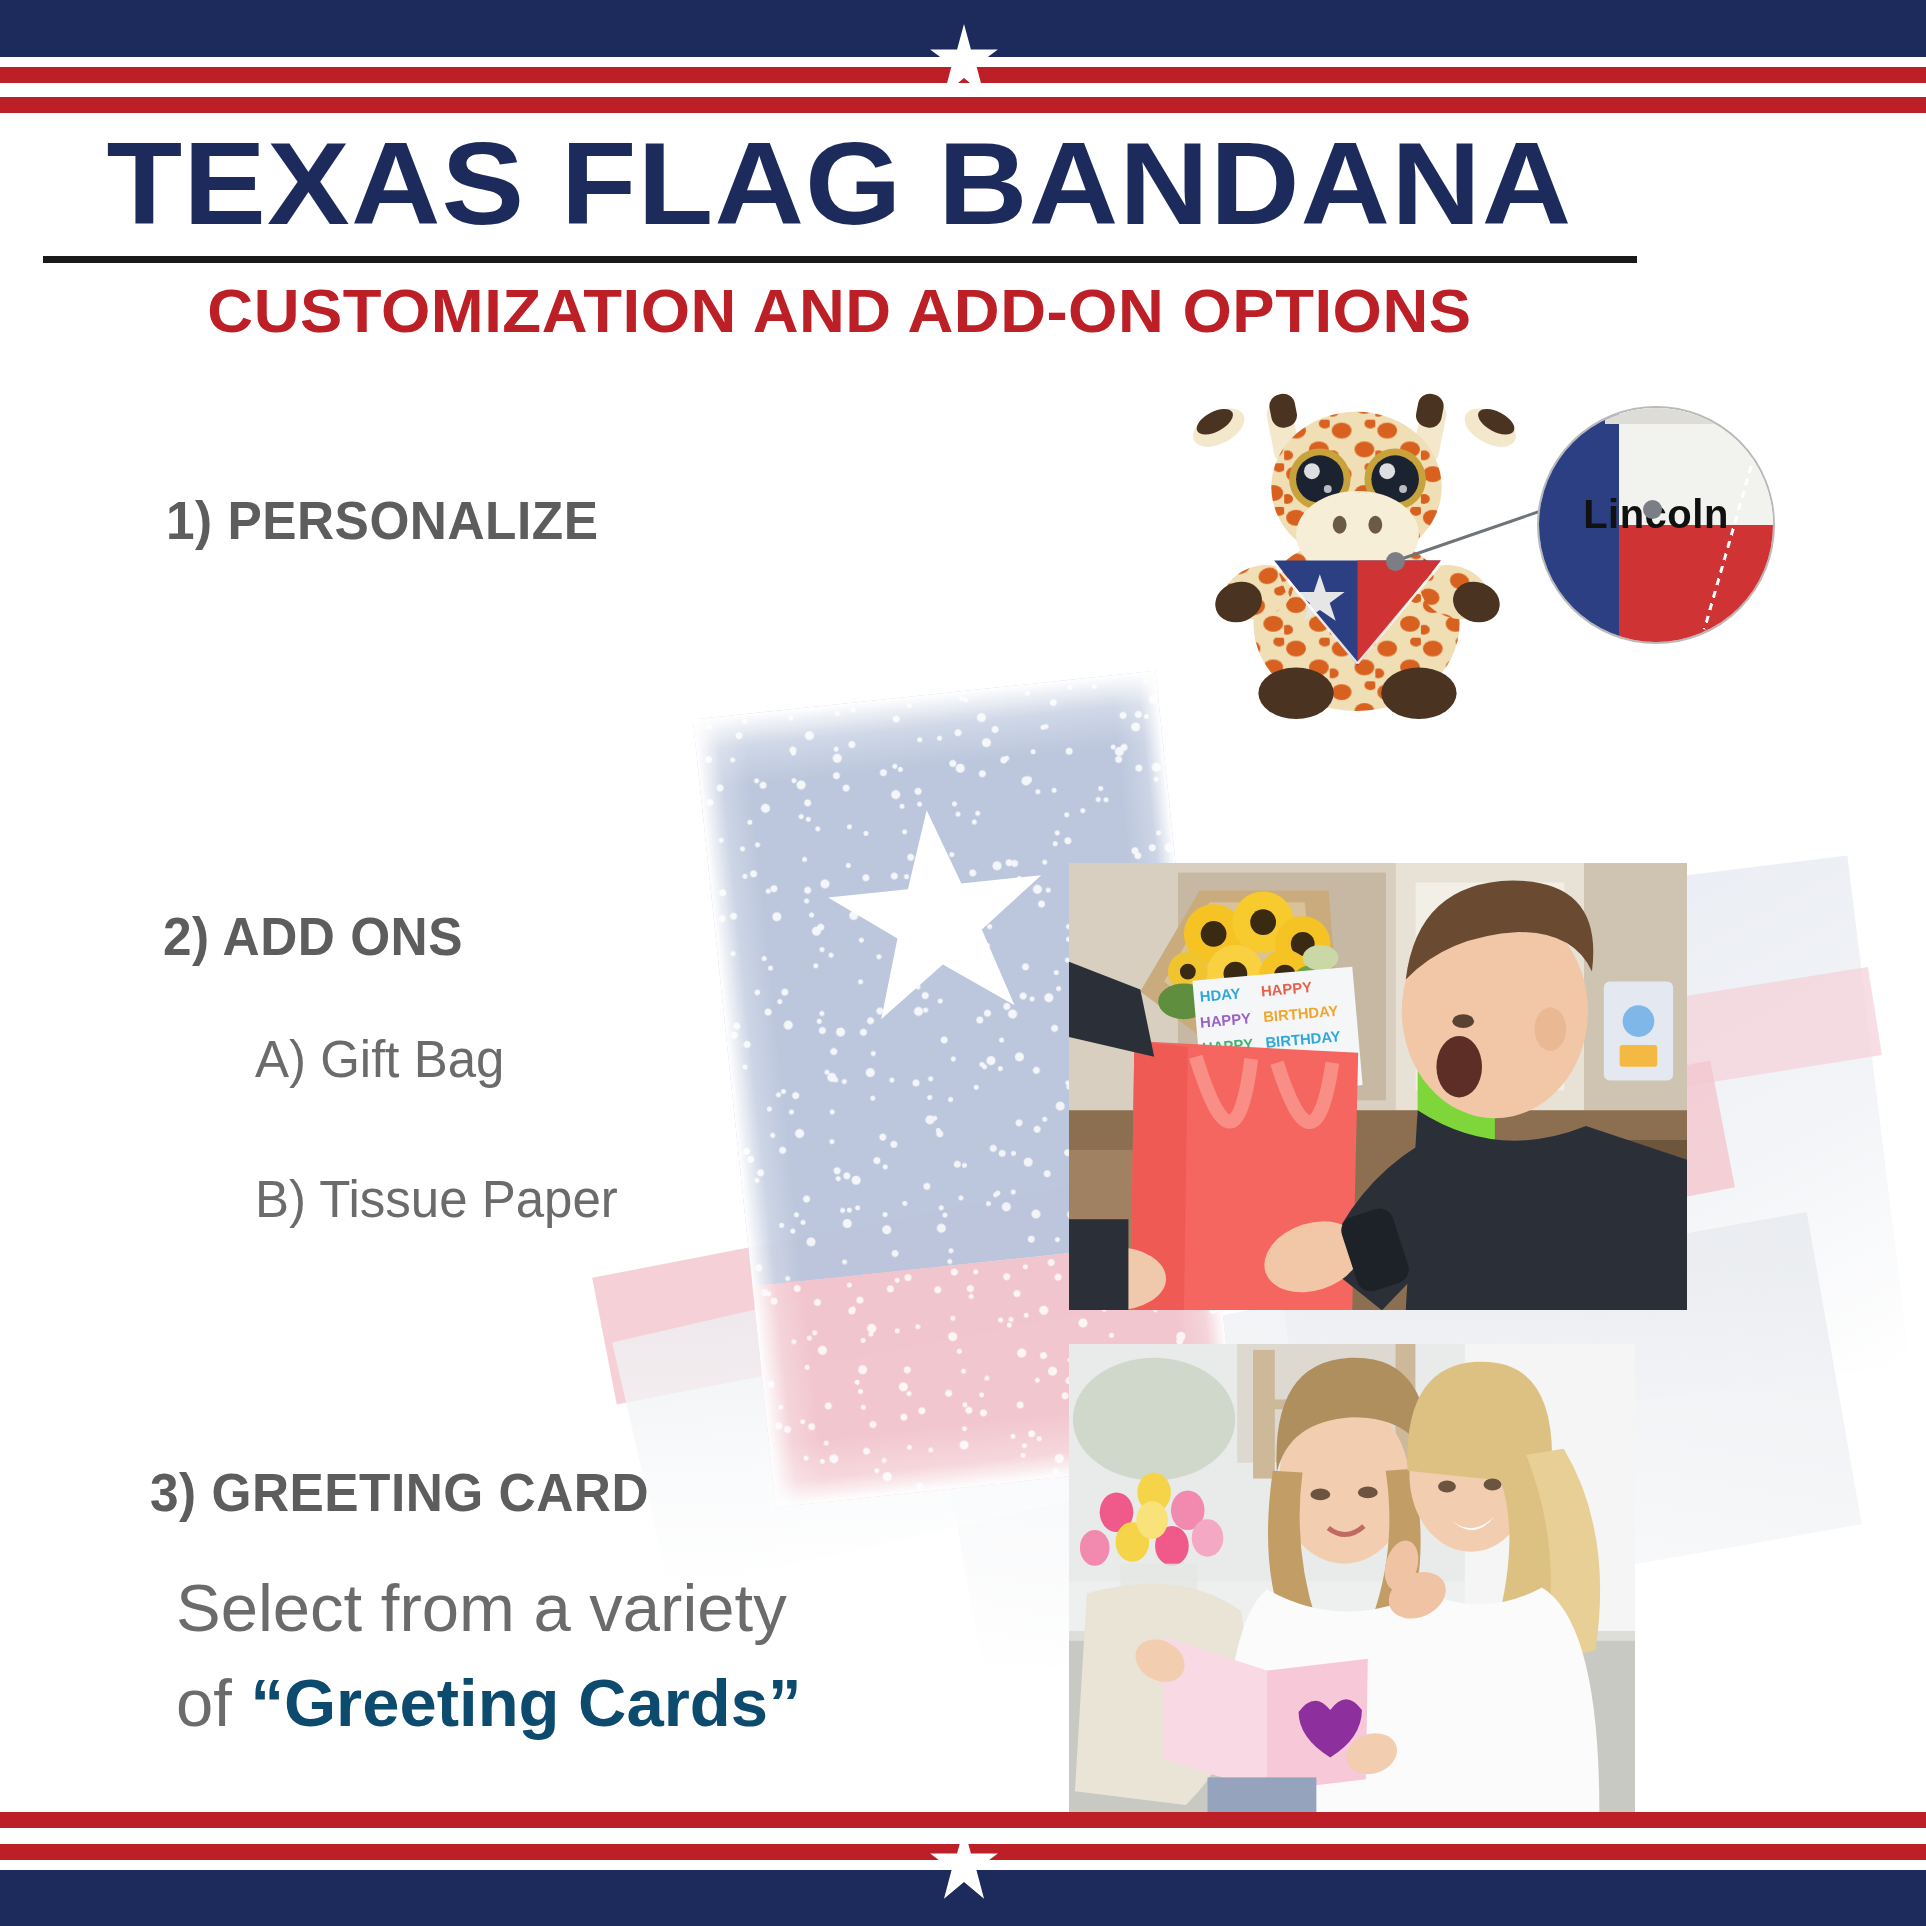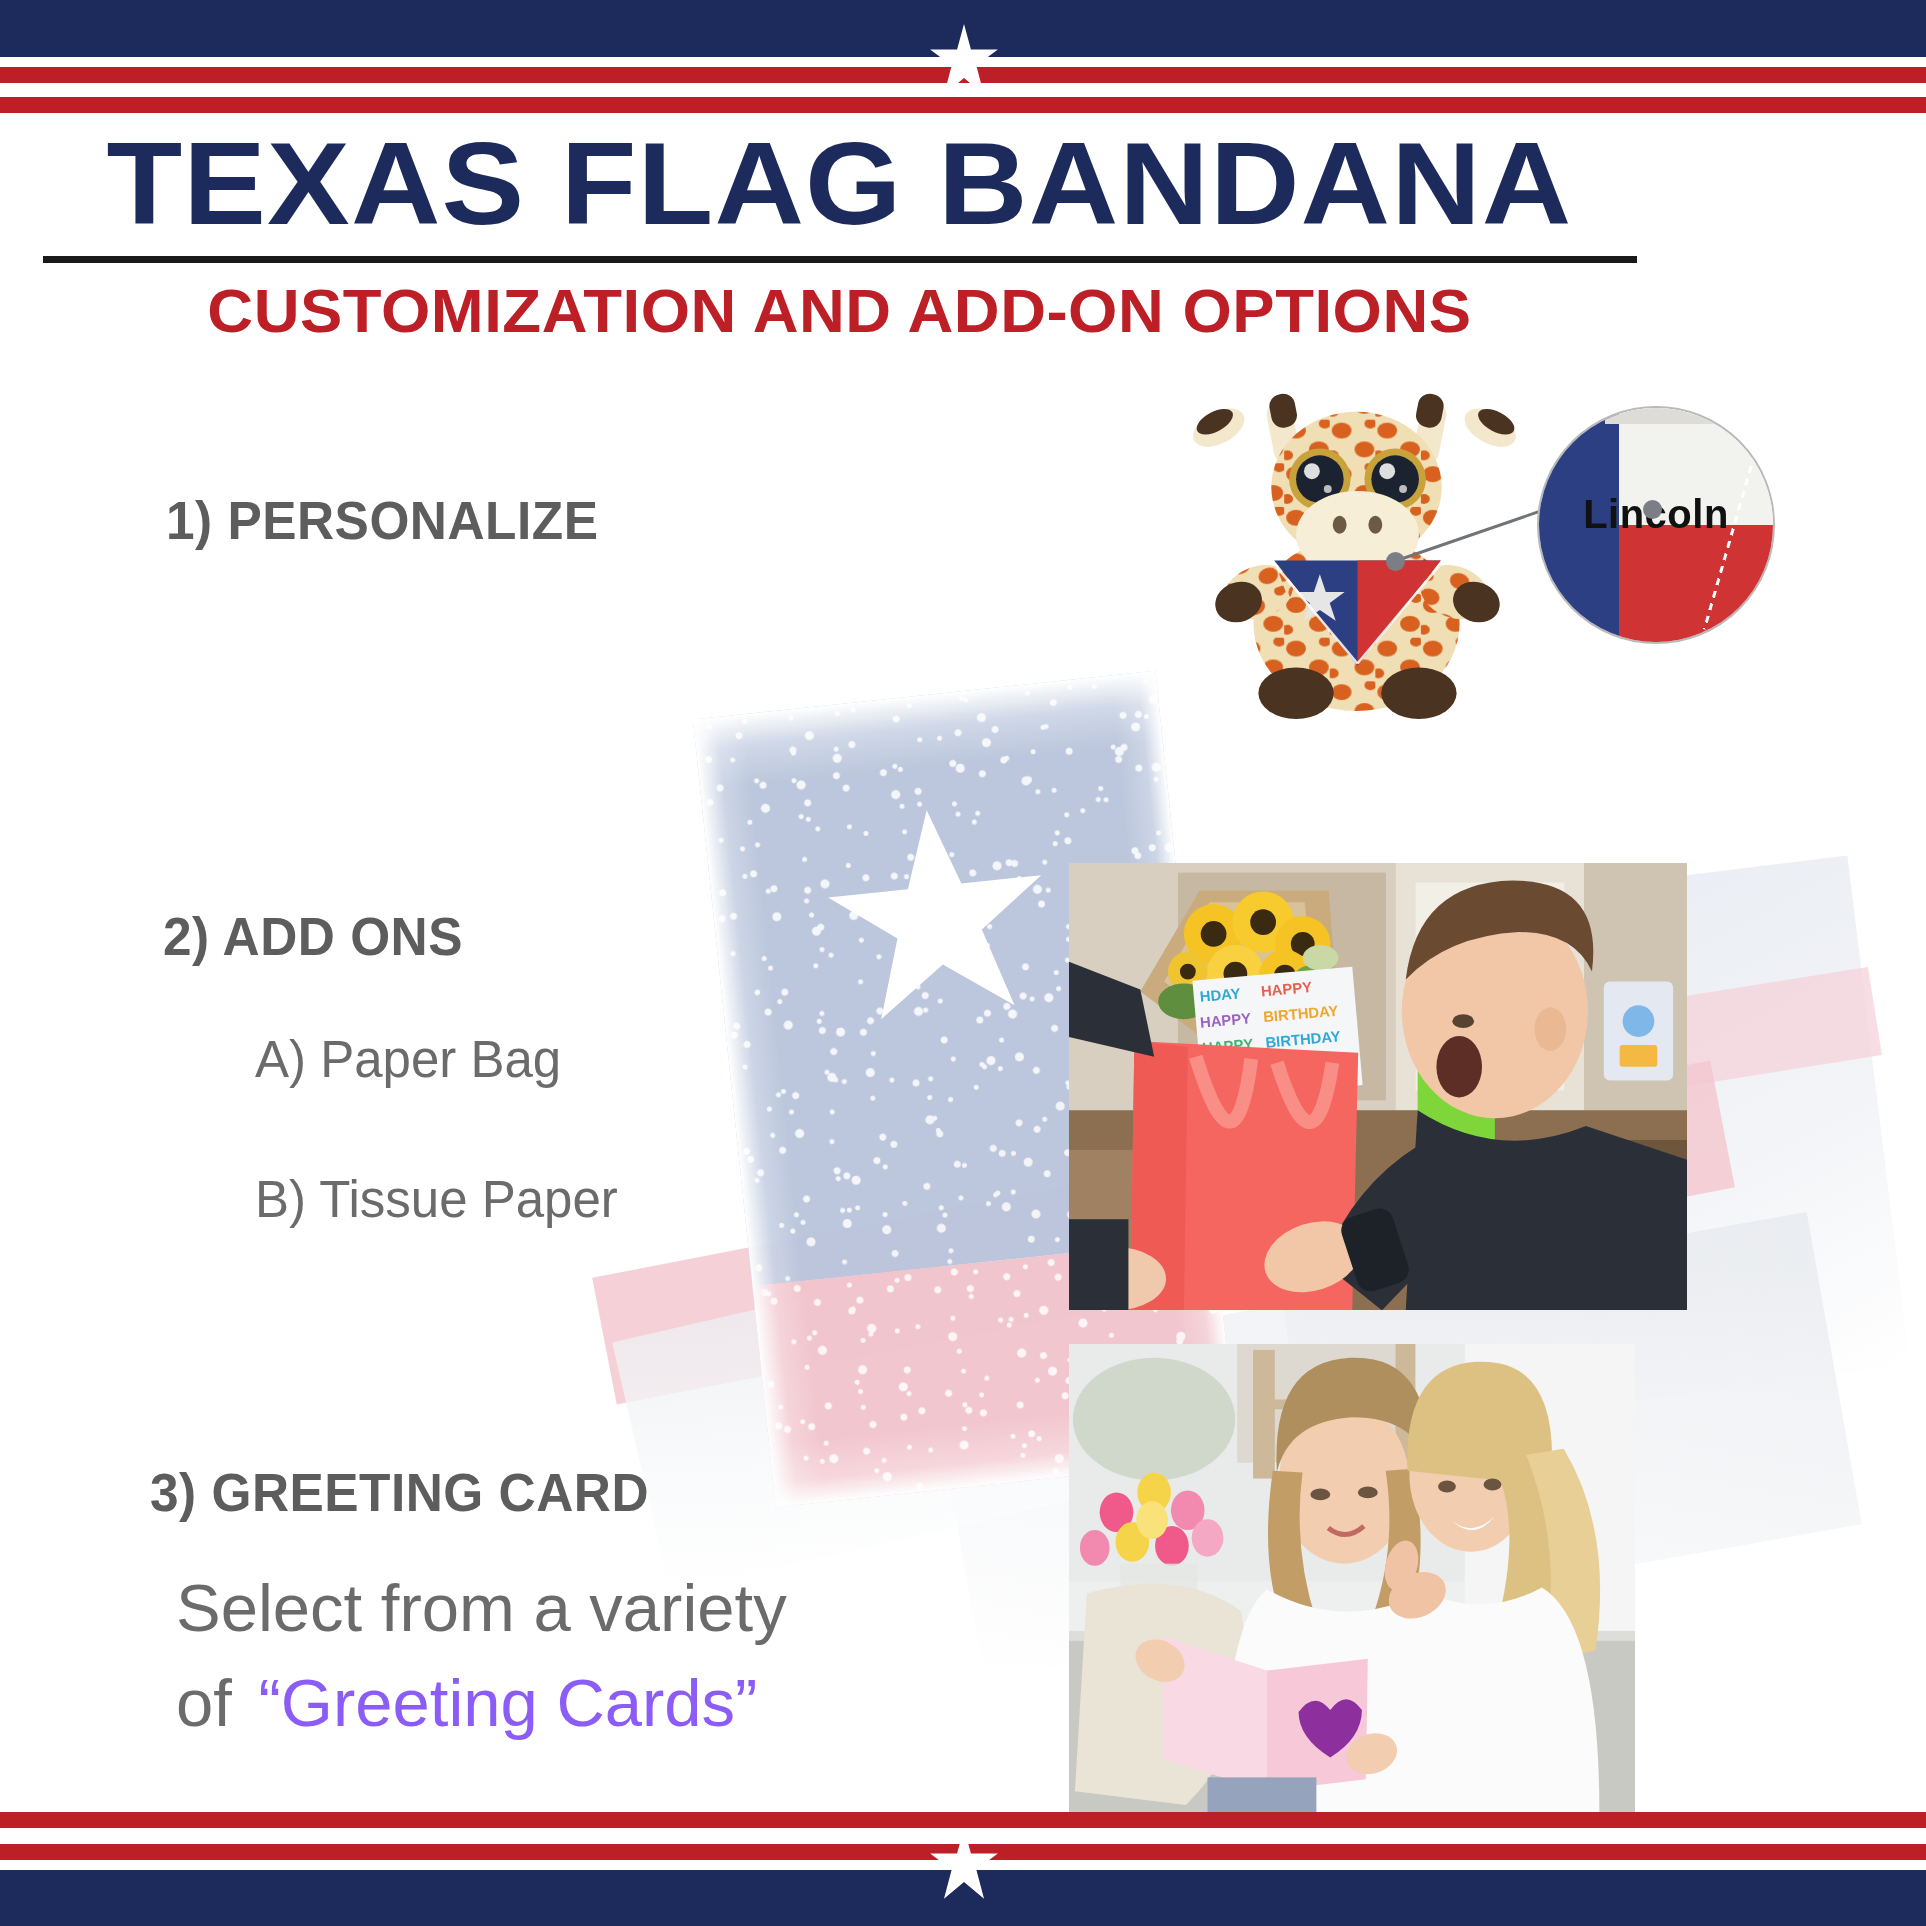--- a/index.html
+++ b/index.html
@@ -204,21 +204,21 @@
   .s1-body { left: 241px; top: 572px; font-size: 51px; line-height: 1.38; }
 
   
   .s2-head { left: 163px; top: 906px; font-size: 53px; }
   .s2-body-a { left: 255px; top: 1030px; font-size: 51px; }
   .s2-body-b { left: 255px; top: 1170px; font-size: 51px; }
 
   
   .s3-head { left: 150px; top: 1462px; font-size: 53px; }
   .s3-body { left: 176px; top: 1560px; font-size: 67px; line-height: 1.42; }
-  .s3-body b { font-weight: normal; color: #8b5cf6; margin-left: 8px; }
+  .s3-body b { font-weight: bold; color: #0c4a6e; }
 
   
   .plush-wrap { position: absolute; left: 1193px; top: 376px; width: 327px; height: 347px; z-index: 22; }
   .plush-wrap svg { width: 100%; height: 100%; display: block; }
 
   
   .zoom-circle {
     position: absolute;
     left: 1537px; top: 406px;
     width: 238px; height: 238px;
@@ -341,21 +341,21 @@
   <div class="main-title">TEXAS FLAG BANDANA</div>
   <div class="title-rule"></div>
   <div class="sub-title">CUSTOMIZATION AND ADD-ON OPTIONS</div>
 </div>
 
 <div class="content step-head s1-head">1) PERSONALIZE</div>
 <div class="content step-body s1-body">
 </div>
 
 <div class="content step-head s2-head">2) ADD ONS</div>
-<div class="content step-body s2-body-a">A) Paper Bag</div>
+<div class="content step-body s2-body-a">A) Gift Bag</div>
 <div class="content step-body s2-body-b">B) Tissue Paper</div>
 
 <div class="content step-head s3-head">3) GREETING CARD</div>
 <div class="content step-body s3-body">
   <div>Select from a variety</div>
   <div><span>of </span><b>“Greeting Cards”</b></div>
 </div>
 
 <div class="plush-wrap">
   <svg viewBox="0 0 330 350">

